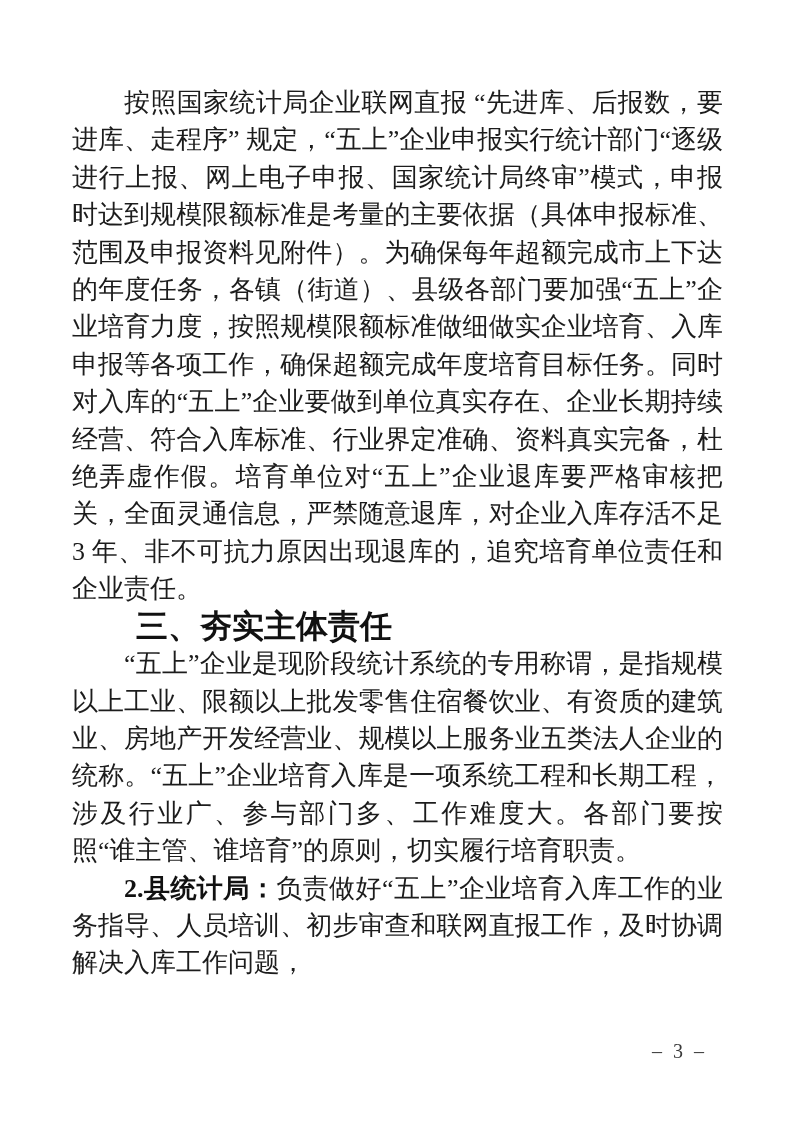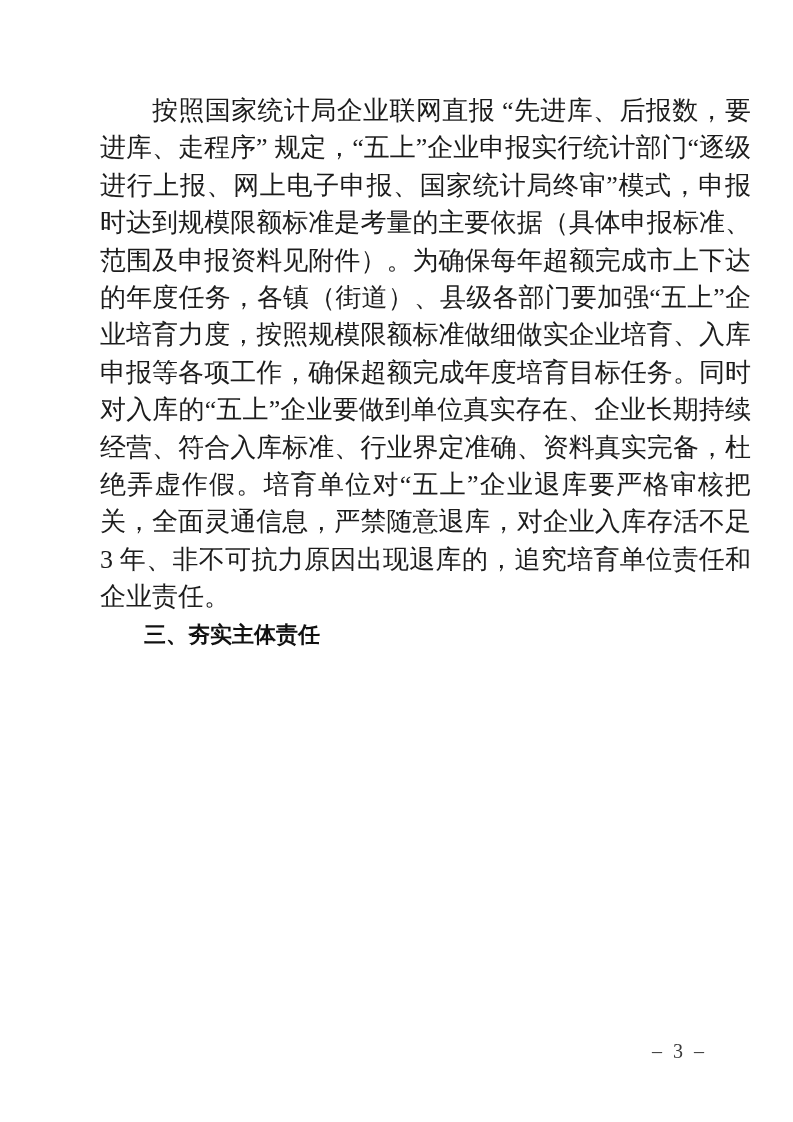--- a/index.html
+++ b/index.html
@@ -11,38 +11,37 @@
     position: relative;
     width: 793px;
     height: 1122px;
     background: #ffffff;
     overflow: hidden;
     font-family: "Liberation Serif", serif;
   }
   .content {
     position: absolute;
     left: 72px;
-    top: 92px;
+    top: 84px;
     width: 651px;
     font-size: 26px;
     line-height: 37.4px;
     color: #1c1c1c;
     text-align: justify;
-    margin-left: 28px;
   }
   .para {
     margin: 0;
     text-indent: 2em;
   }
   .heading {
     margin: 0;
     text-indent: 2em;
     font-family: "Liberation Sans", sans-serif;
     font-weight: bold;
-    font-size: 22px;
+    font-size: 32px;
     line-height: 37.4px;
     color: #111111;
   }
   .lead {
     font-weight: bold;
     color: #111111;
   }
   .page-number {
     position: absolute;
     top: 1040px;
@@ -53,16 +52,18 @@
     font-family: "Liberation Serif", serif;
   }
 </style>
 </head>
 <body>
 
 <div class="page">
   <div class="content">
     <p class="para">按照国家统计局企业联网直报 “先进库、后报数，要进库、走程序” 规定，“五上”企业申报实行统计部门“逐级进行上报、网上电子申报、国家统计局终审”模式，申报时达到规模限额标准是考量的主要依据（具体申报标准、范围及申报资料见附件）。为确保每年超额完成市上下达的年度任务，各镇（街道）、县级各部门要加强“五上”企业培育力度，按照规模限额标准做细做实企业培育、入库申报等各项工作，确保超额完成年度培育目标任务。同时对入库的“五上”企业要做到单位真实存在、企业长期持续经营、符合入库标准、行业界定准确、资料真实完备，杜绝弄虚作假。培育单位对“五上”企业退库要严格审核把关，全面灵通信息，严禁随意退库，对企业入库存活不足 3 年、非不可抗力原因出现退库的，追究培育单位责任和企业责任。</p>
     <p class="heading">三、夯实主体责任</p>
+    <p class="para">“五上”企业是现阶段统计系统的专用称谓，是指规模以上工业、限额以上批发零售住宿餐饮业、有资质的建筑业、房地产开发经营业、规模以上服务业五类法人企业的统称。“五上”企业培育入库是一项系统工程和长期工程，涉及行业广、参与部门多、工作难度大。各部门要按照“谁主管、谁培育”的原则，切实履行培育职责。</p>
+    <p class="para"><span class="lead">2.县统计局：</span><span>负责做好“五上”企业培育入库工作的业务指导、人员培训、初步审查和联网直报工作，及时协调解决入库工作问题，</span></p>
   </div>
 
   <div class="page-number">– 3 –</div>
 </div>
 
 </body></html>

